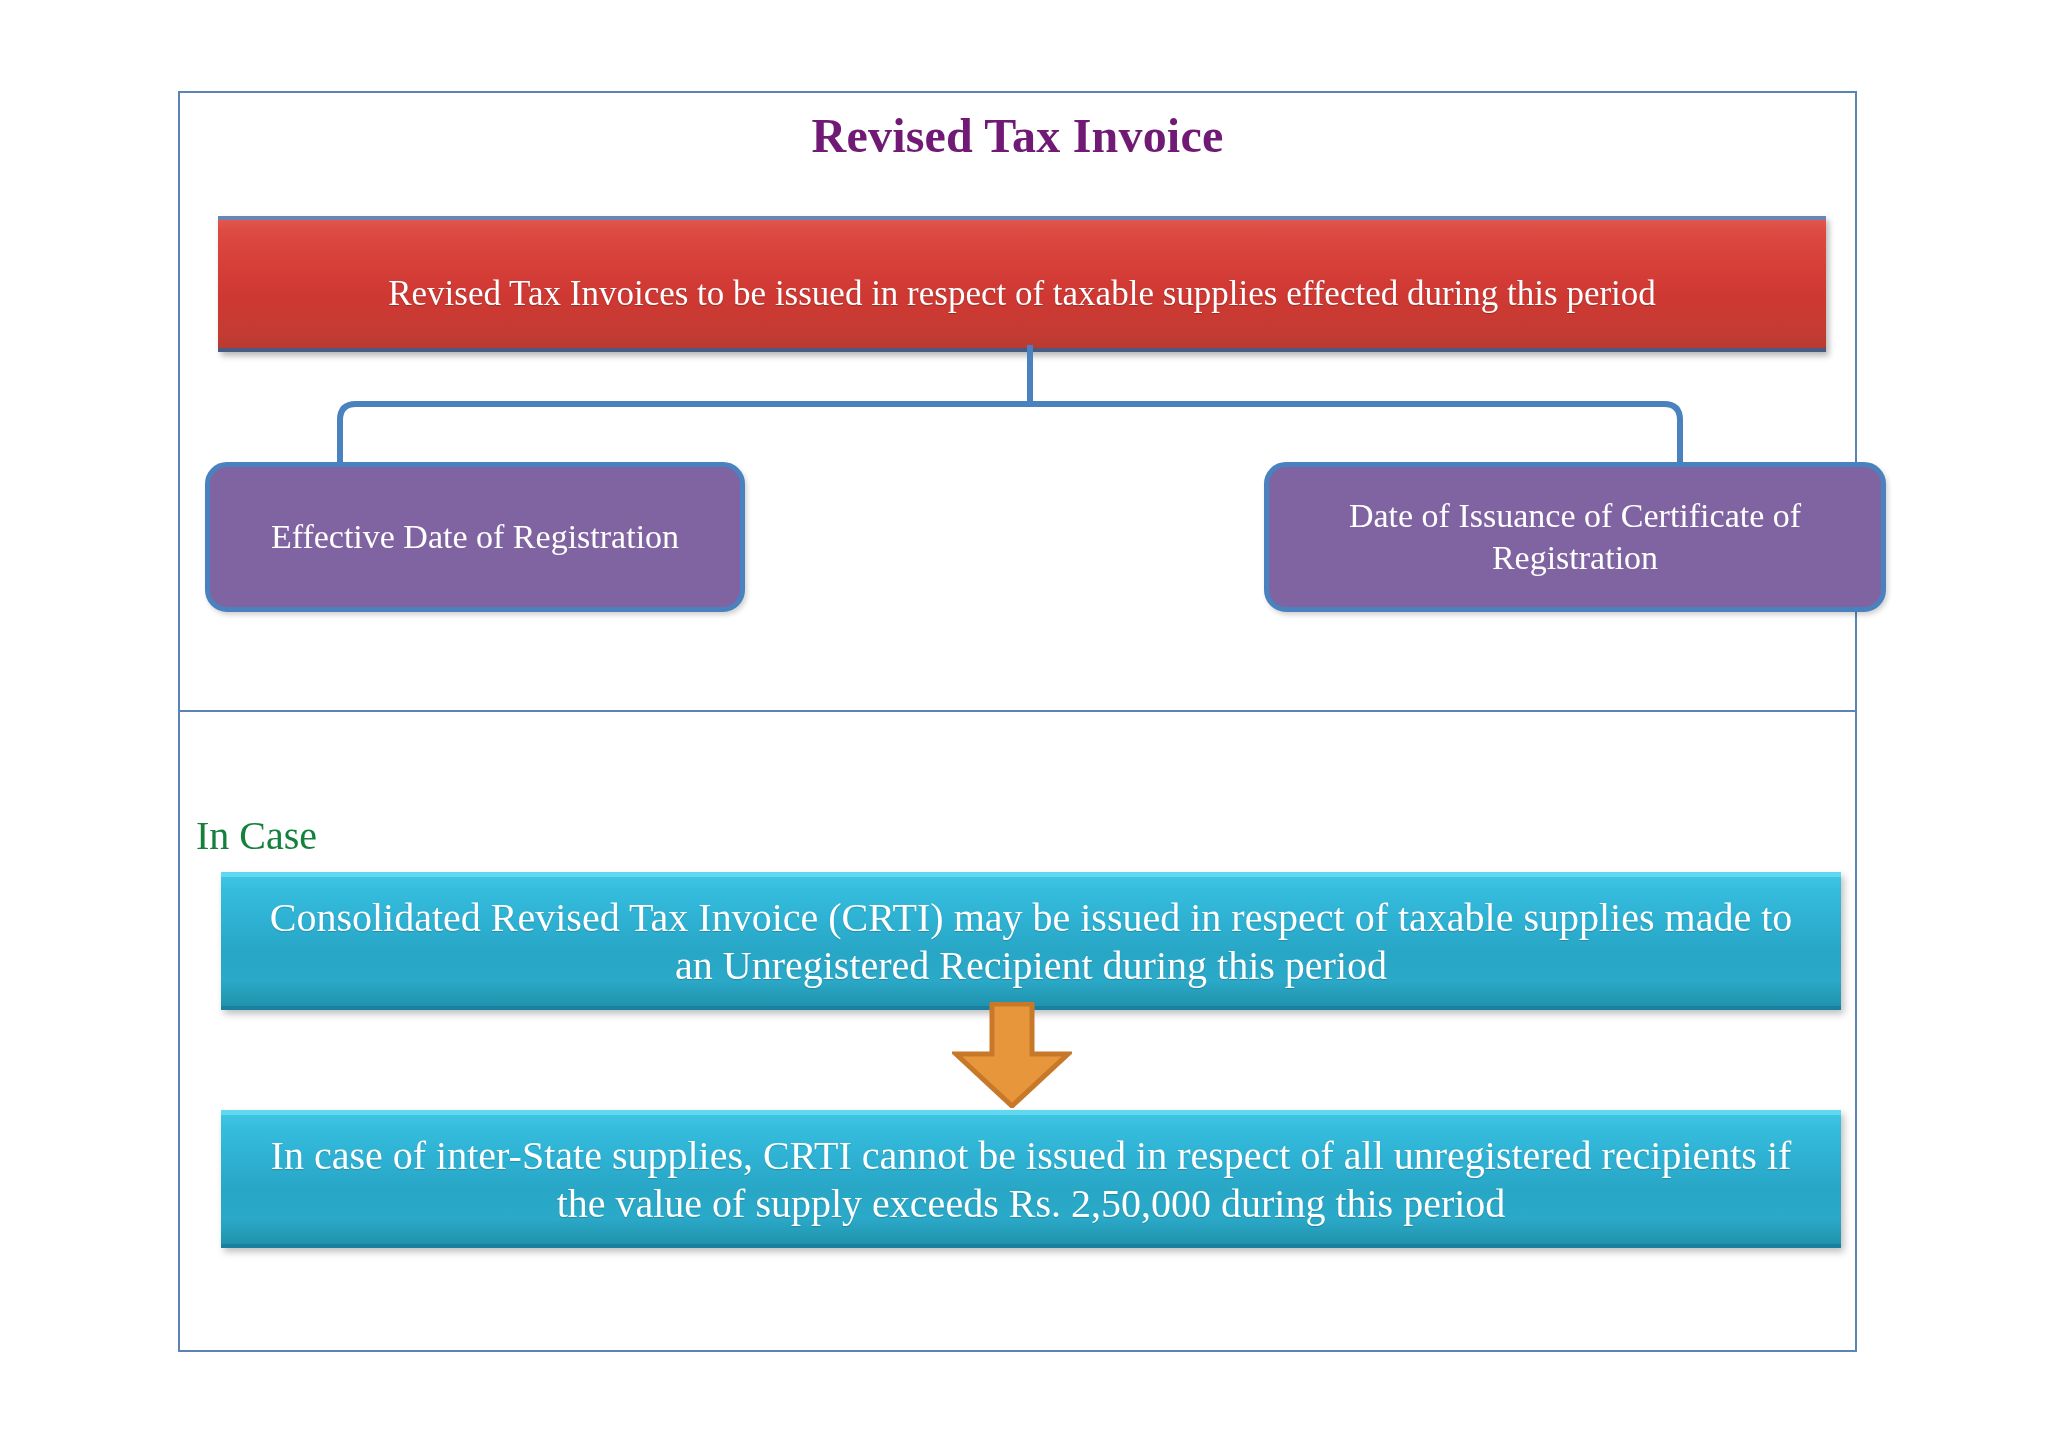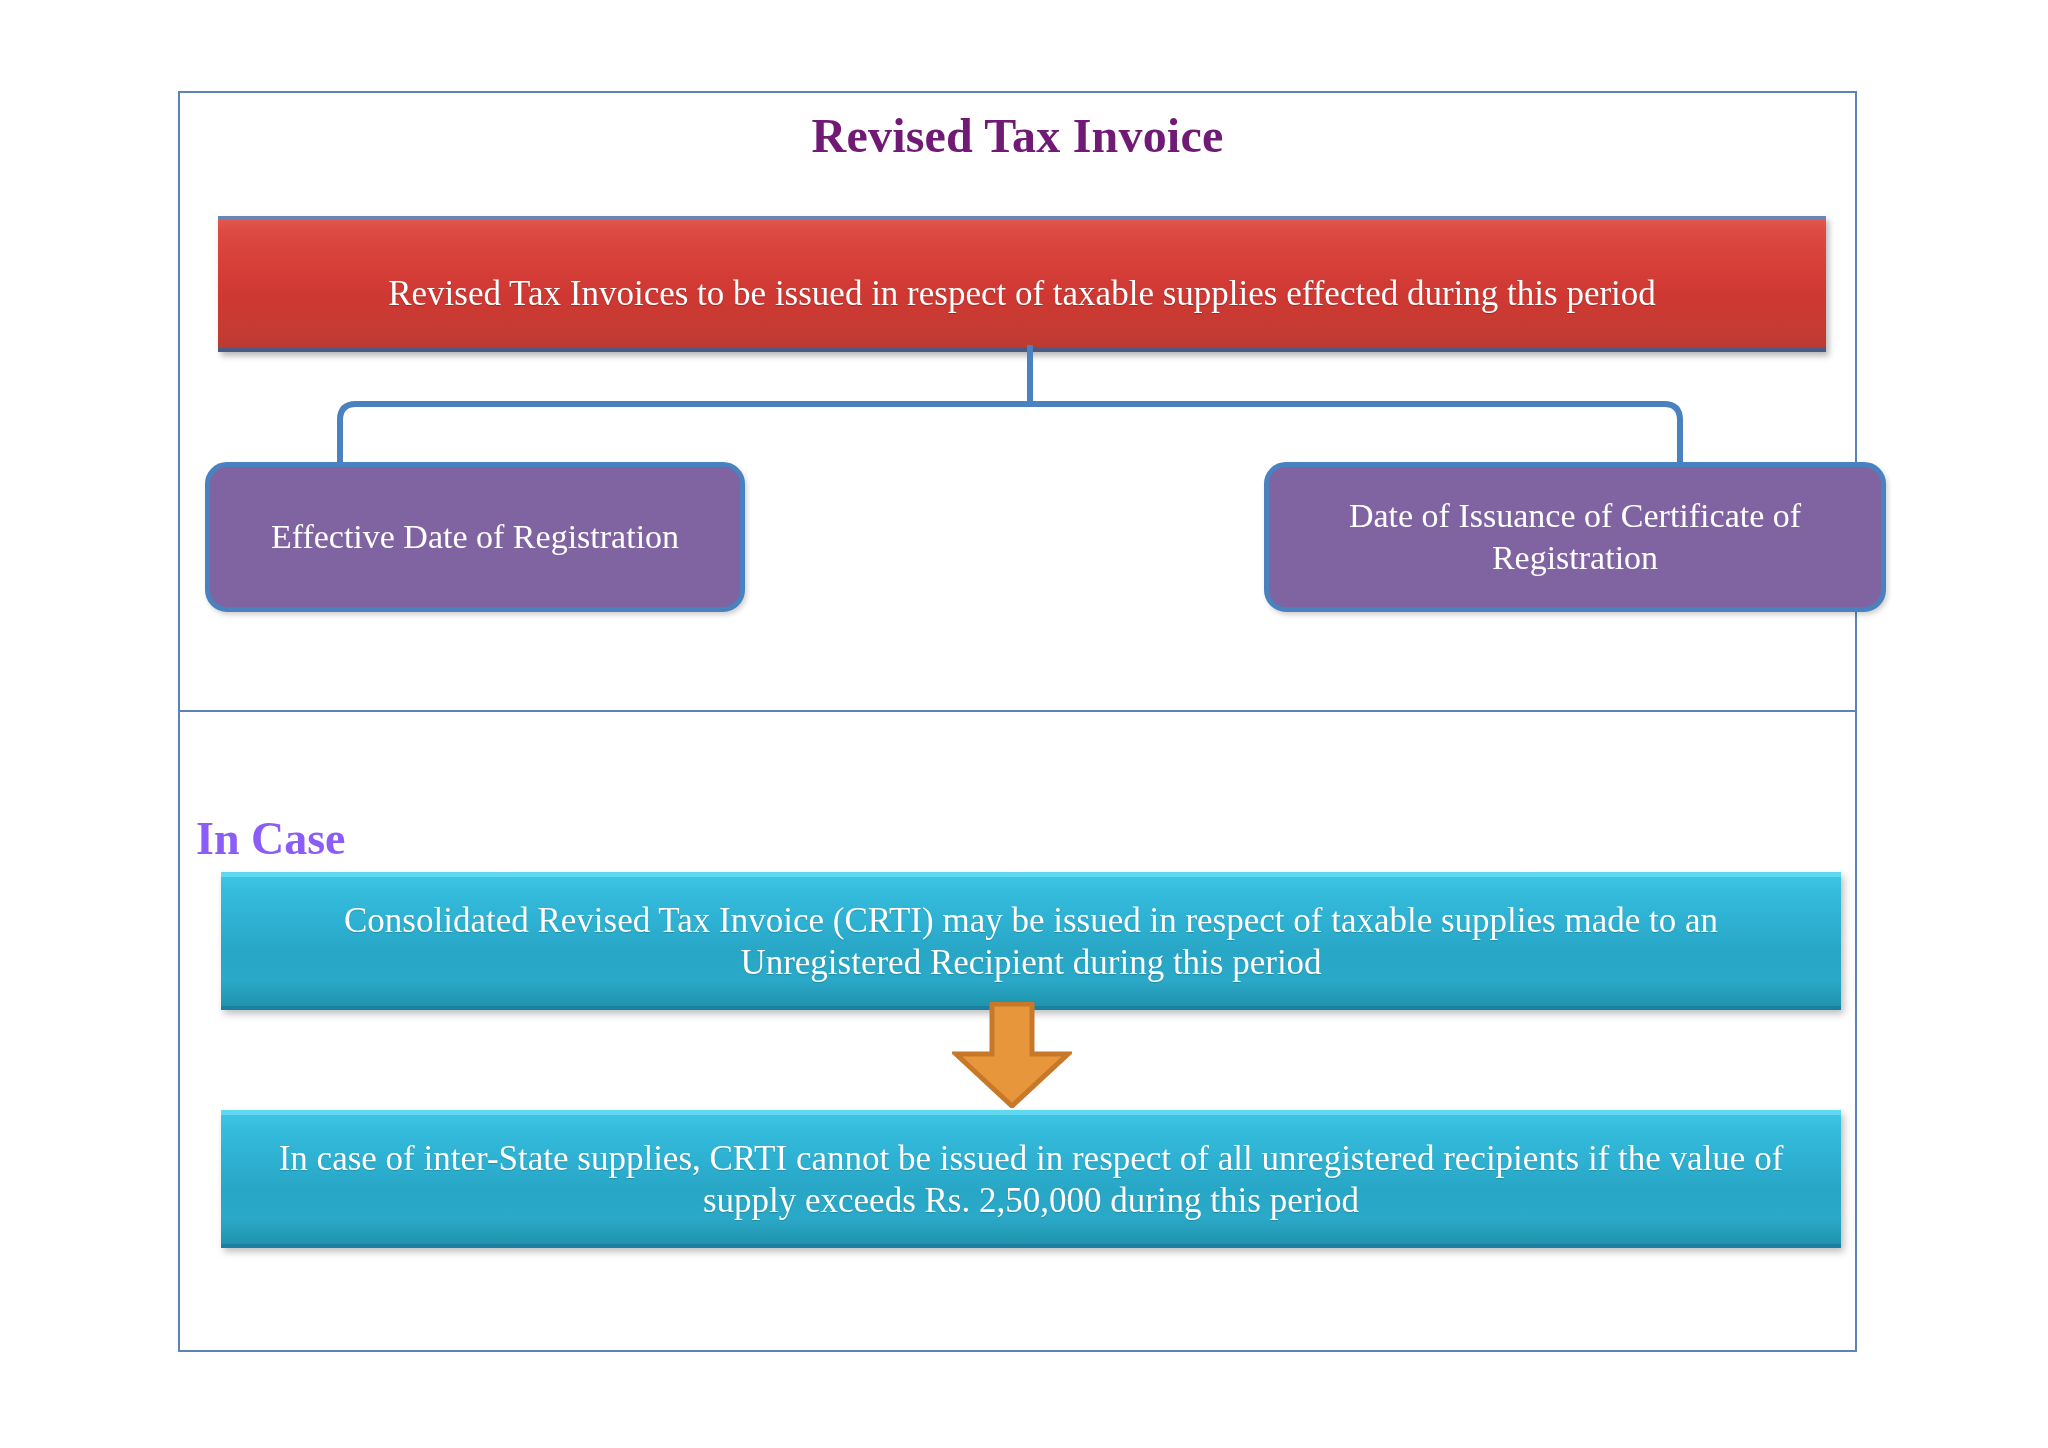--- a/index.html
+++ b/index.html
@@ -114,23 +114,23 @@
     padding: 0 16px;
   }
   #purple-box-left  { left: 205px;  width: 540px; }
   #purple-box-right { left: 1264px; width: 622px; }
 
   
   #in-case-label {
     position: absolute;
     left: 196px;
     top: 812px;
-    font-size: 46px;
-    font-weight: bold;
-    color: #8b5cf6;
+    font-size: 40px;
+    font-weight: normal;
+    color: #15803d;
   }
 
   
   .teal-box {
     position: absolute;
     left: 221px;
     width: 1620px;
     height: 138px;
     box-sizing: border-box;
     border-top: 5px solid #5fd8f0;
@@ -142,21 +142,21 @@
         #28a6c6 58%,
         #2ba9c8 80%,
         #1f93ad 100%);
     box-shadow: 3px 4px 7px rgba(0,0,0,0.25);
     display: flex;
     align-items: center;
     justify-content: center;
   }
   .teal-box .tbox-text {
     color: #ffffff;
-    font-size: 35px;
+    font-size: 40px;
     line-height: 1.2;
     text-align: center;
     padding: 0 30px;
     text-shadow: 0 1px 1px rgba(0,0,0,0.18);
   }
   #teal-box-top    { top: 872px; }
   #teal-box-bottom { top: 1110px; }
 
   
   #orange-arrow {

